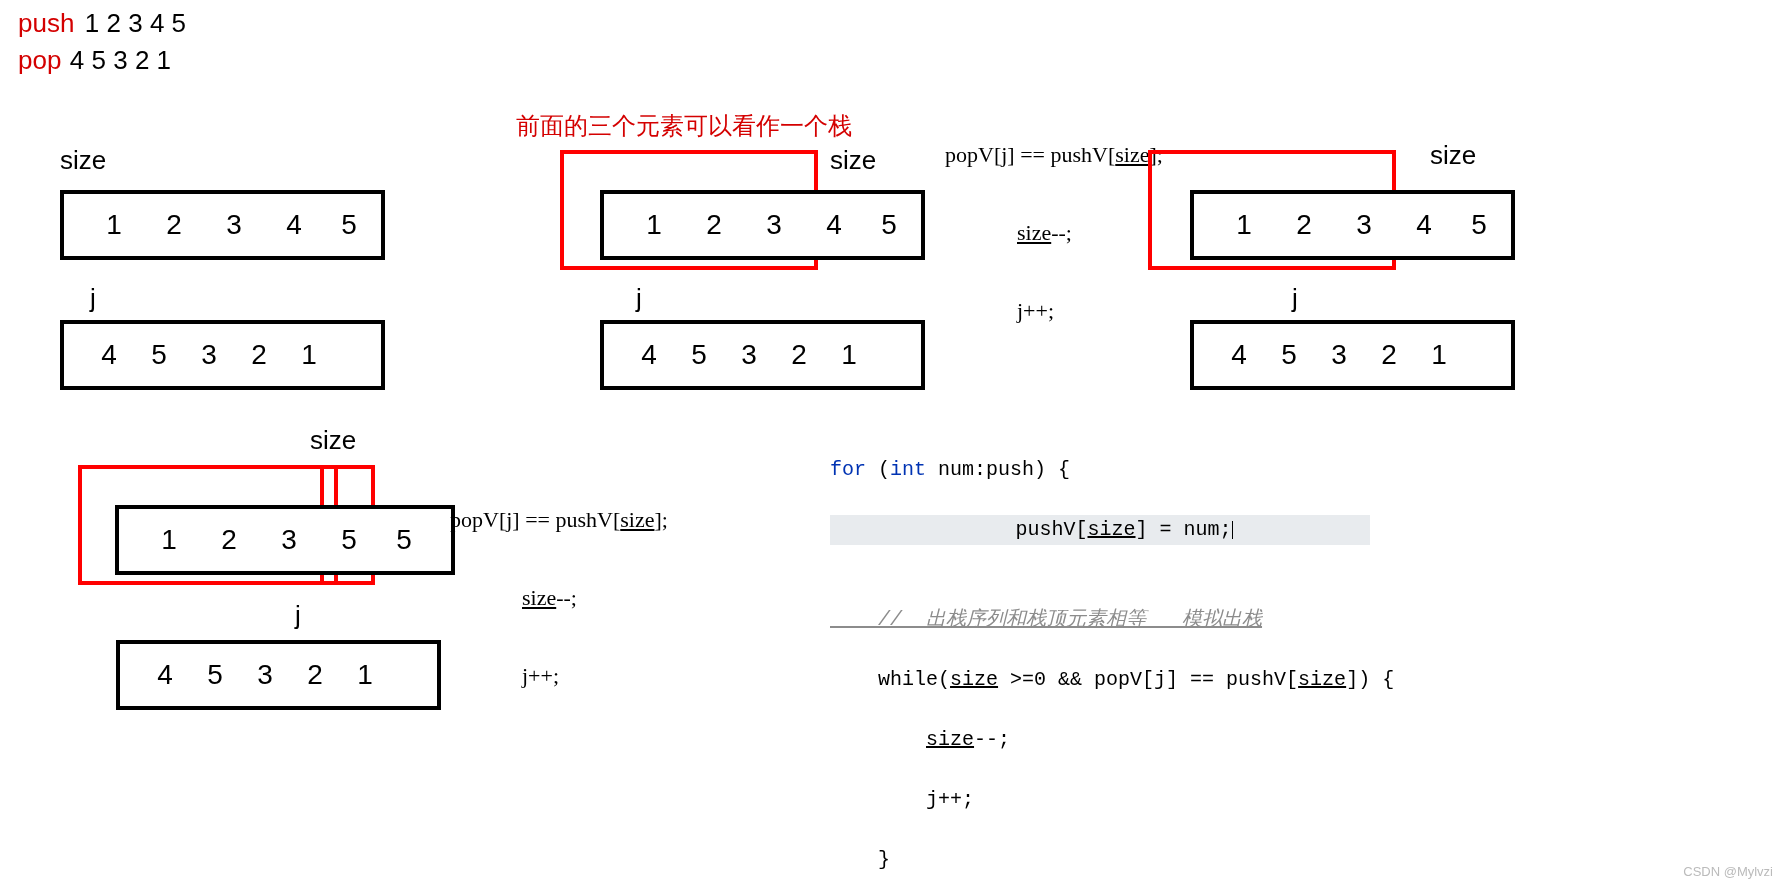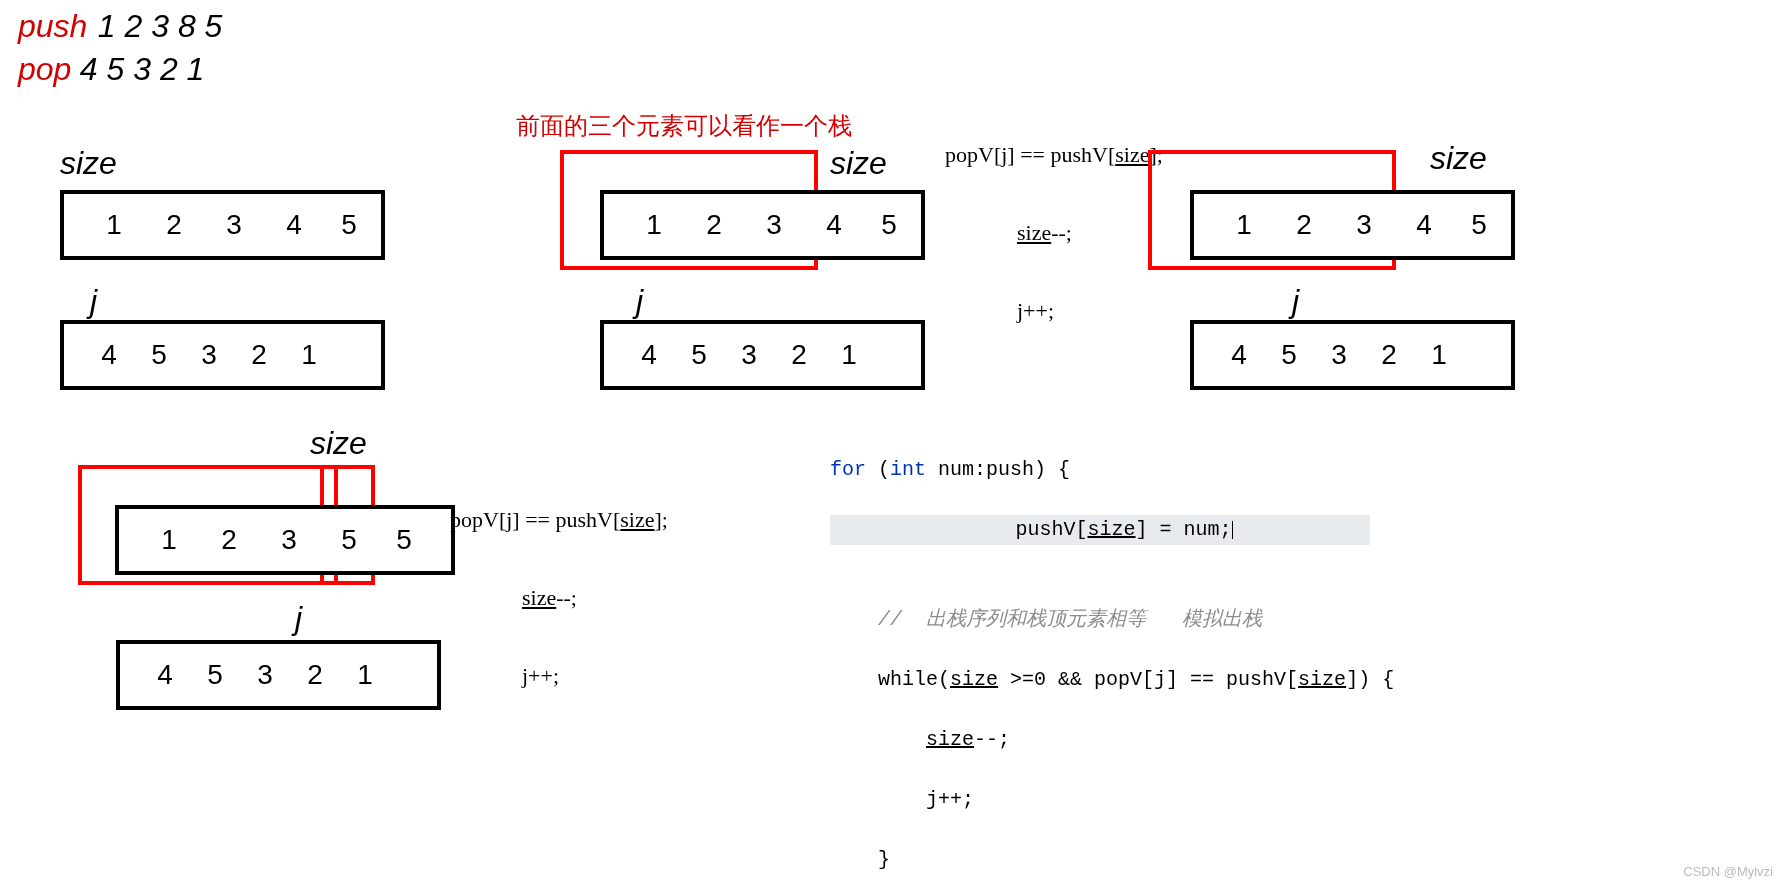--- a/index.html
+++ b/index.html
@@ -8,21 +8,21 @@
     padding: 0;
     width: 1783px;
     height: 885px;
     background: #fff;
     font-family: "Segoe UI", Arial, sans-serif;
     position: relative;
     color: #000;
   }
   .abs { position: absolute; }
   .red { color: #d40000; }
-  .label { font-size: 32px; font-style: italic; }
+  .label { font-size: 26px; }
   .arraybox {
     border: 4px solid #000;
     background: #fff;
     display: flex;
     align-items: center;
     justify-content: flex-start;
     padding-left: 20px;
     font-size: 28px;
     letter-spacing: 0;
   }
@@ -31,32 +31,32 @@
   .mono { font-family: Liberation Serif, serif; font-size: 22px; white-space: pre; }
   .under { text-decoration: underline; }
   .codebox {
     position:absolute;
     font-family: Consolas, "Courier New", monospace;
     font-size: 20px;
     line-height: 30px;
     white-space: pre;
   }
   .codebox .c-kw { color:#0033b3; }
-  .codebox .c-cmt { color:#8c8c8c; font-style: italic; }
+  .codebox .c-cmt { color:#8c8c8c; font-style: italic; text-decoration: underline; }
   .codebox .c-hl { background:#e8ebee;text-align:center; }
   .watermark { position:absolute; right:10px; bottom:6px; font-size:13px; color:#bbb; font-family: Arial; }
   .caret { border-left:1px solid #000; display:inline-block; height:18px; vertical-align:middle; }
 </style>
 </head>
 <body>
 
 <div class="abs" style="left:18px; top:8px;">
   <div>
     <span class="red label">push</span>
-    <span class="label" style="margin-left:6px;">1  2   3   8    5</span>
+    <span class="label" style="margin-left:6px;">1  2   3   4    5</span>
   </div>
   <div style="margin-top:6px;">
     <span class="red label">pop</span>
     <span class="label" style="margin-left:4px;">4   5  3  2   1</span>
   </div>
 </div>
 
 <div class="abs red" style="left:516px; top:110px; font-size:24px;">前面的三个元素可以看作一个栈</div>
 
 <div class="abs mono" style="left:945px; top:90px;">

